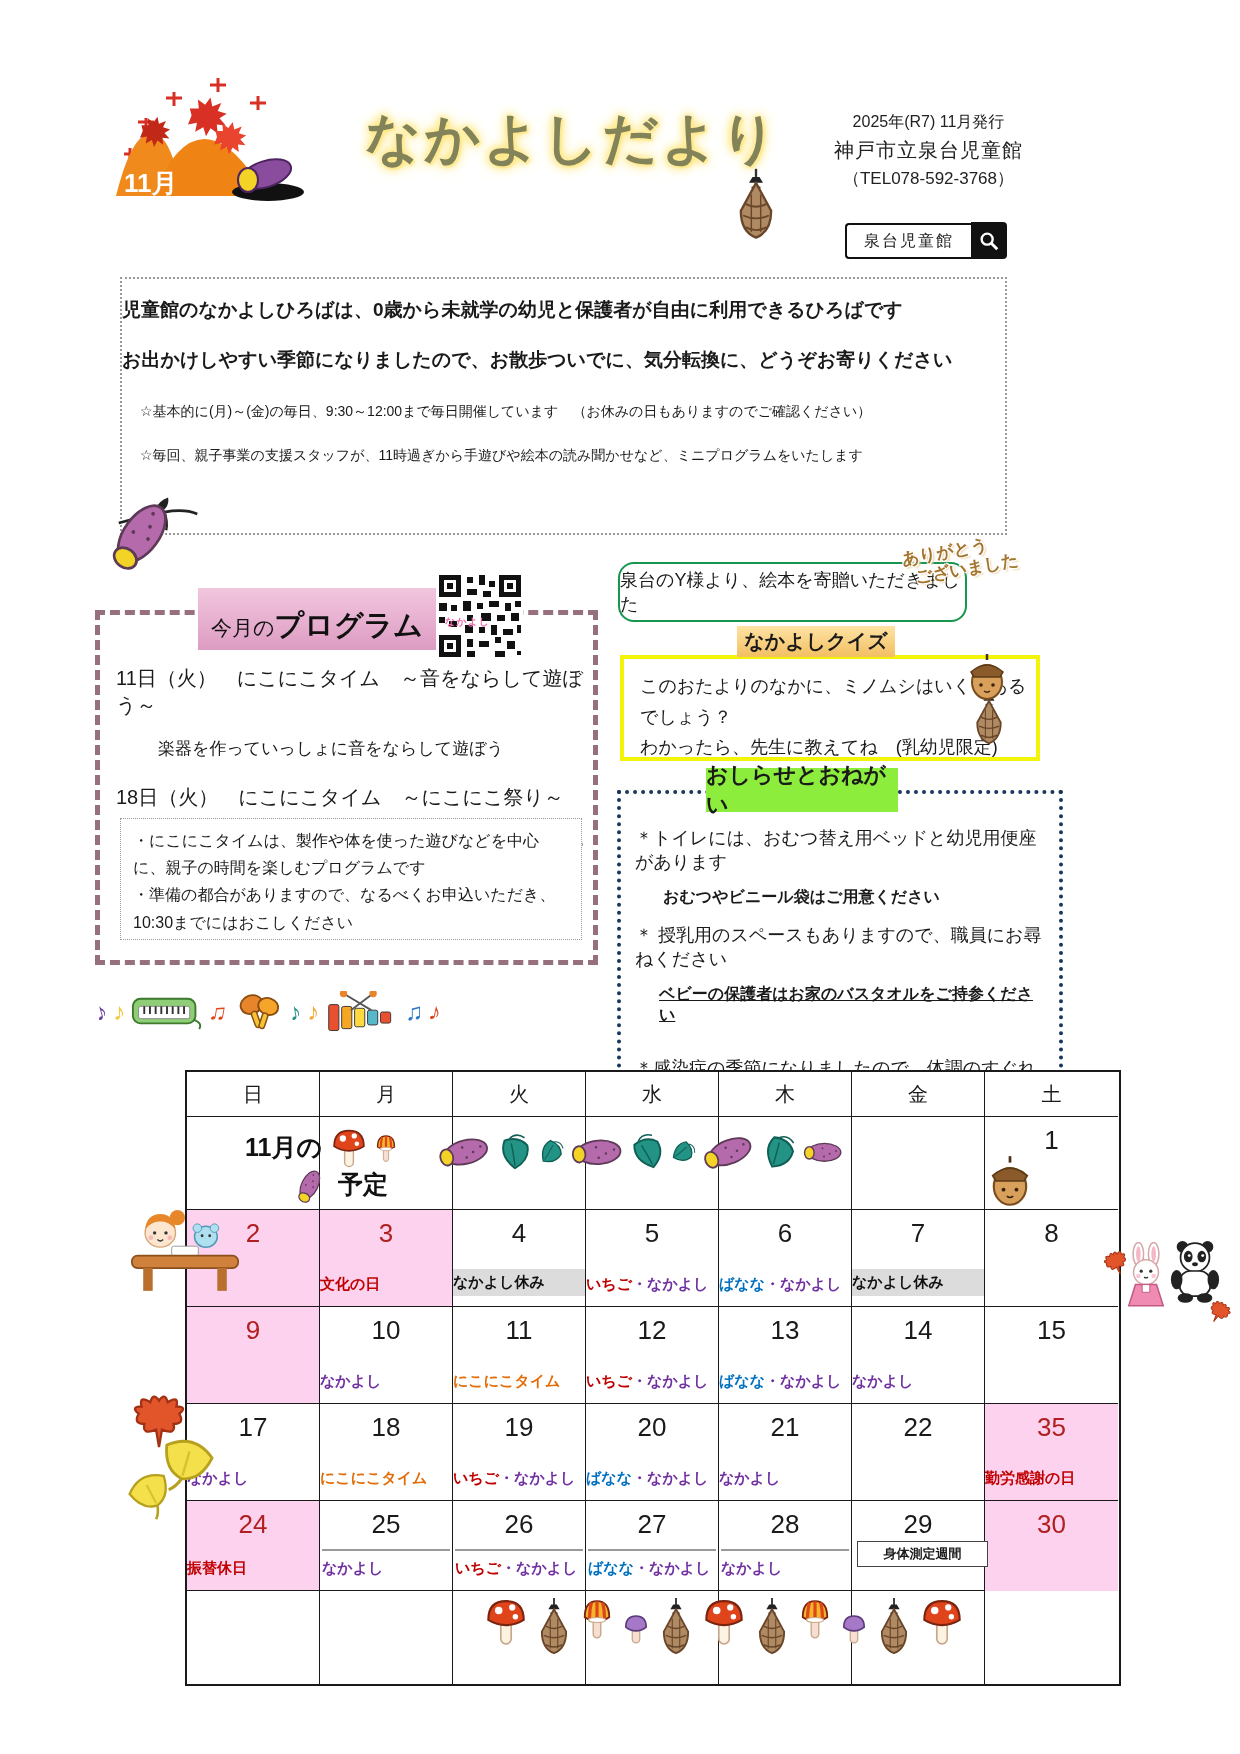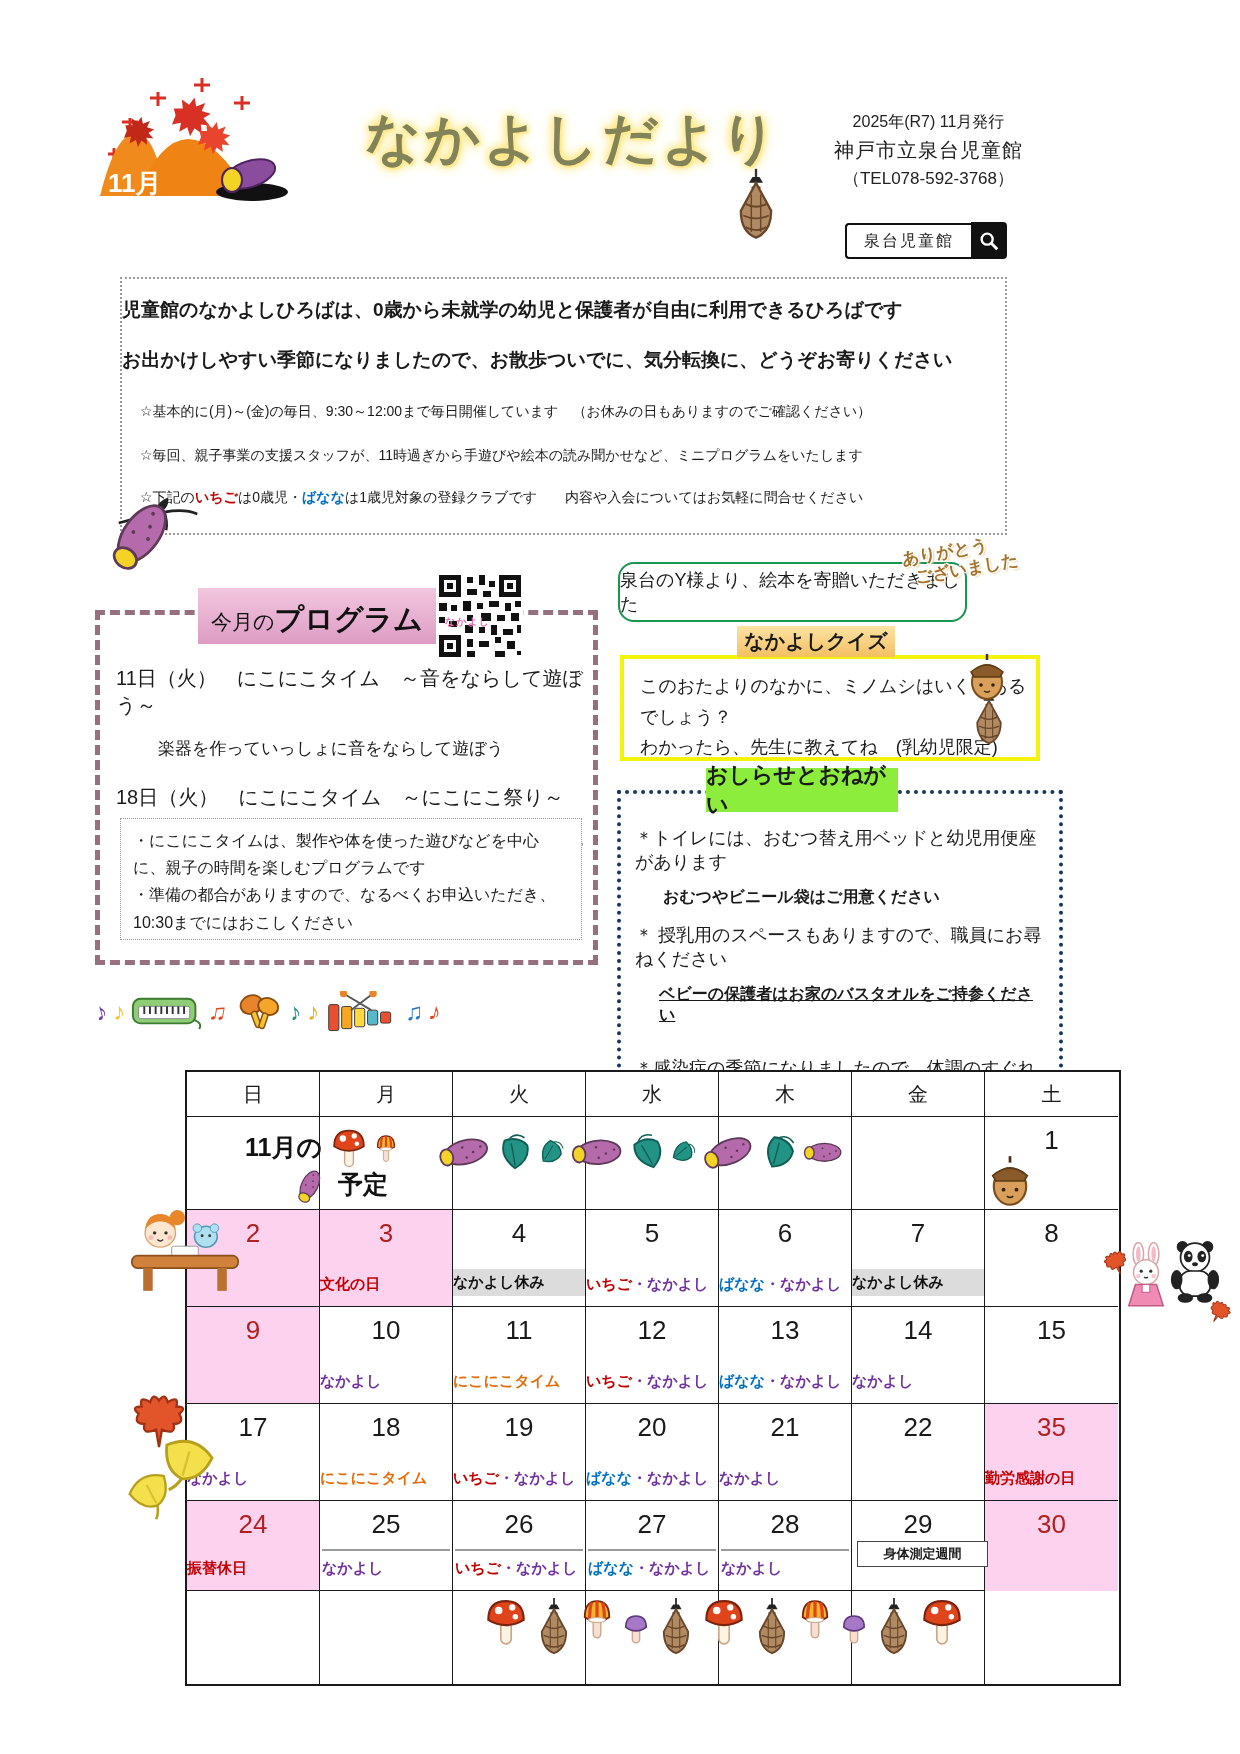--- a/index.html
+++ b/index.html
@@ -27,21 +27,21 @@
   .seg.ichigo{color:#c00000;font-weight:bold;}
   .seg.banana{color:#0070c0;font-weight:bold;}
   .seg.red{color:#c00000;}
   .seg.nakayoshi{color:#7030a0;}
   .seg.nikoniko{color:#e36c09;}
   .seg.black{color:#111;}
 
   
   .progbox{left:95px;top:610px;width:493px;height:345px;border:5px dashed #96707e;}
   .progheading{left:198px;top:588px;width:238px;height:44px;display:flex;align-items:baseline;justify-content:center;
-               background:linear-gradient(180deg,#f2c6de,#dd9cc3);padding-top:12px;}
+               background:linear-gradient(180deg,#f2c6de,#dd9cc3);padding-top:18px;}
   .progheading .hs{font-size:21px;color:#111;}
   .progheading .hb{font-size:29px;font-weight:bold;color:#111;}
   .prog-item-title{font-size:20px;margin:0 0 0 16px;}
   .prog-item-desc{font-size:17px;margin:18px 0 0 58px;}
   .notesbox{left:120px;top:818px;width:438px;height:112px;border:1.5px dotted #9a9a9a;background:#fff;
             font-size:16px;line-height:1.7;padding:8px 10px 0 12px;}
   .qrwrap{left:437px;top:573px;width:86px;height:86px;}
   .qrlabel{position:absolute;left:8px;bottom:30px;font-size:10px;font-weight:bold;color:#f06daa;letter-spacing:1px;}
 
   .instruments{left:95px;top:982px;width:400px;height:60px;display:flex;align-items:center;gap:6px;}
@@ -270,21 +270,21 @@
         <rect x="70" y="68" width="8" height="8" fill="#111"></rect>
         <rect x="58" y="78" width="10" height="6" fill="#111"></rect>
       <rect x="30" y="78" width="8" height="6" fill="#111"></rect>
         <rect x="80" y="78" width="4" height="4" fill="#111"></rect>
     </symbol>
   </defs>
 </svg>
 
 <div class="page">
 
-  <div class="abs" style="left:92px;top:76px;width:230px;height:130px;">
+  <div class="abs" style="left:108px;top:76px;width:230px;height:130px;">
     <svg width="230" height="130" viewBox="0 0 230 130">
       <path d="M38 56 l0 -14 M30 46 l16 0 M66 30 l0 -14 M58 22 l16 0 M110 16 l0 -14 M102 9 l16 0 M150 34 l0 -14 M142 27 l16 0 M22 84 l0 -12 M16 78 l12 0" stroke="#d93025" stroke-width="3" fill="none"></path>
       <path d="M8 120 Q28 40 54 62 Q66 74 74 120 Z" fill="#f08a1c"></path>
       <path d="M44 120 Q92 6 158 120 Z" fill="#ef8415"></path>
       <path d="M84 44 l-4 10 10 -2 -2 10 9 -5 3 10 5 -9 8 6 -1 -10 10 1 -7 -8 8 -5 -10 -3 4 -9 -10 4 -2 -10 -6 8 -8 -6 1 10 -10 0Z" fill="#d93025" transform="translate(8,0) scale(0.9)"></path>
       <path d="M84 44 l-4 10 10 -2 -2 10 9 -5 3 10 5 -9 8 6 -1 -10 10 1 -7 -8 8 -5 -10 -3 4 -9 -10 4 -2 -10 -6 8 -8 -6 1 10 -10 0Z" fill="#e8442e" transform="translate(46,28) scale(0.75)"></path>
       <path d="M84 44 l-4 10 10 -2 -2 10 9 -5 3 10 5 -9 8 6 -1 -10 10 1 -7 -8 8 -5 -10 -3 4 -9 -10 4 -2 -10 -6 8 -8 -6 1 10 -10 0Z" fill="#c22818" transform="translate(-24,24) scale(0.7)"></path>
       <ellipse cx="160" cy="116" rx="36" ry="9" fill="#111"></ellipse>
       <ellipse cx="158" cy="98" rx="26" ry="13" fill="#8a4d9e" stroke="#4d2460" stroke-width="2" transform="rotate(-18 158 98)"></ellipse>
       <ellipse cx="140" cy="104" rx="10" ry="12" fill="#f3d426" stroke="#4d2460" stroke-width="2"></ellipse>
@@ -313,23 +313,20 @@
           <use href="#s-mag" width="22" height="22"></use>
         </svg>
     </div>
   </div>
 
   <div class="abs introbox">
     <div class="big" style="margin-top:18px;">児童館のなかよしひろばは、0歳から未就学の幼児と保護者が自由に利用できるひろばです</div>
     <div class="big" style="margin-top:24px;">お出かけしやすい季節になりましたので、お散歩ついでに、気分転換に、どうぞお寄りください</div>
     <div class="sm" style="margin-top:30px;">☆基本的に(月)～(金)の毎日、9:30～12:00まで毎日開催しています　（お休みの日もありますのでご確認ください）</div>
     <div class="sm" style="margin-top:26px;">☆毎回、親子事業の支援スタッフが、11時過ぎから手遊びや絵本の読み聞かせなど、ミニプログラムをいたします</div>
-    <div class="sm" style="margin-top:24px;">
-      <span>☆下記の</span><span class="seg ichigo">いちご</span><span>は0歳児・</span><span class="seg banana">ばなな</span><span>は1歳児対象の登録クラブです　　内容や入会についてはお気軽に問合せください</span>
-    </div>
   </div>
   <div class="abs" style="left:116px;top:492px;">
     <svg width="84" height="42">
         <use href="#s-branch" width="84" height="42"></use>
       </svg>
   </div>
 
   <div class="abs" style="left:98px;top:505px;transform:rotate(-40deg);">
     <svg width="86" height="60">
         <use href="#s-potato" width="86" height="60"></use>

